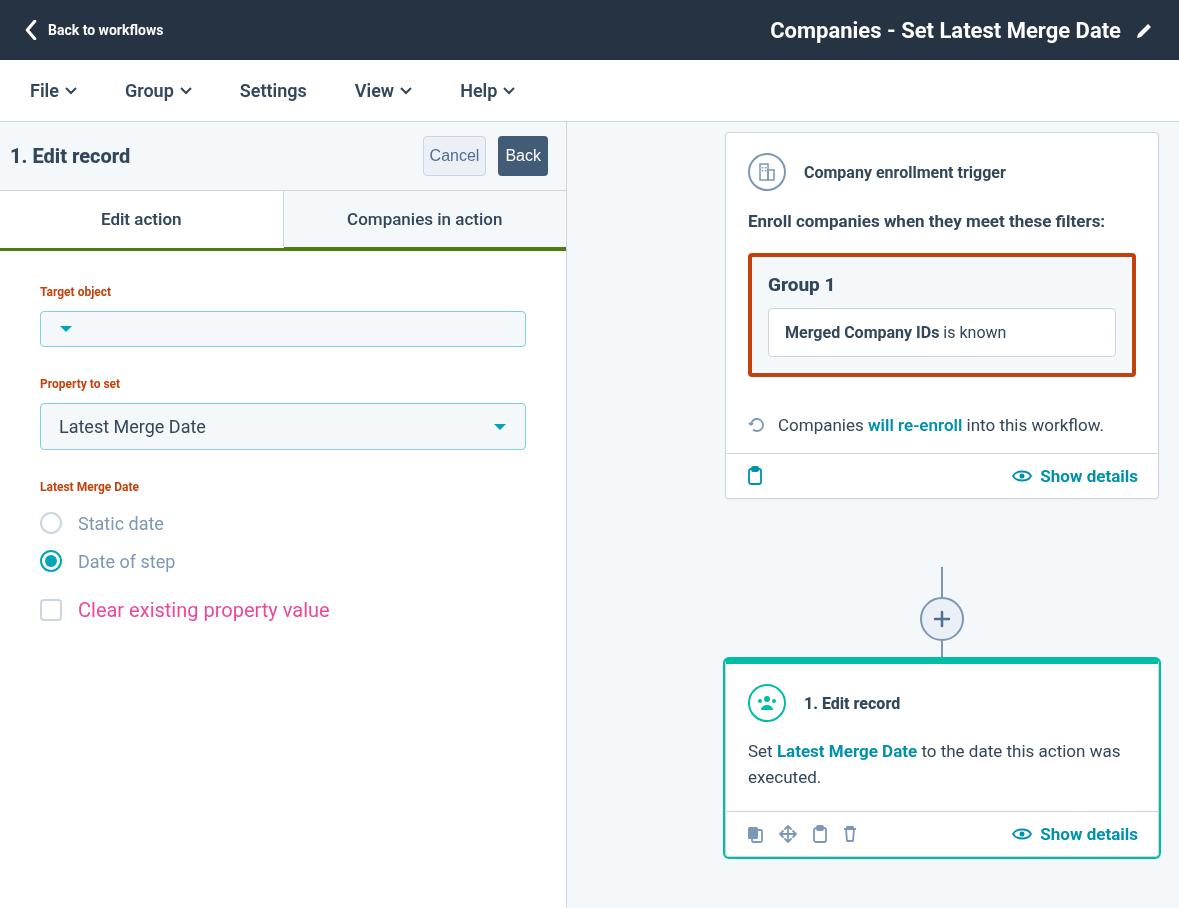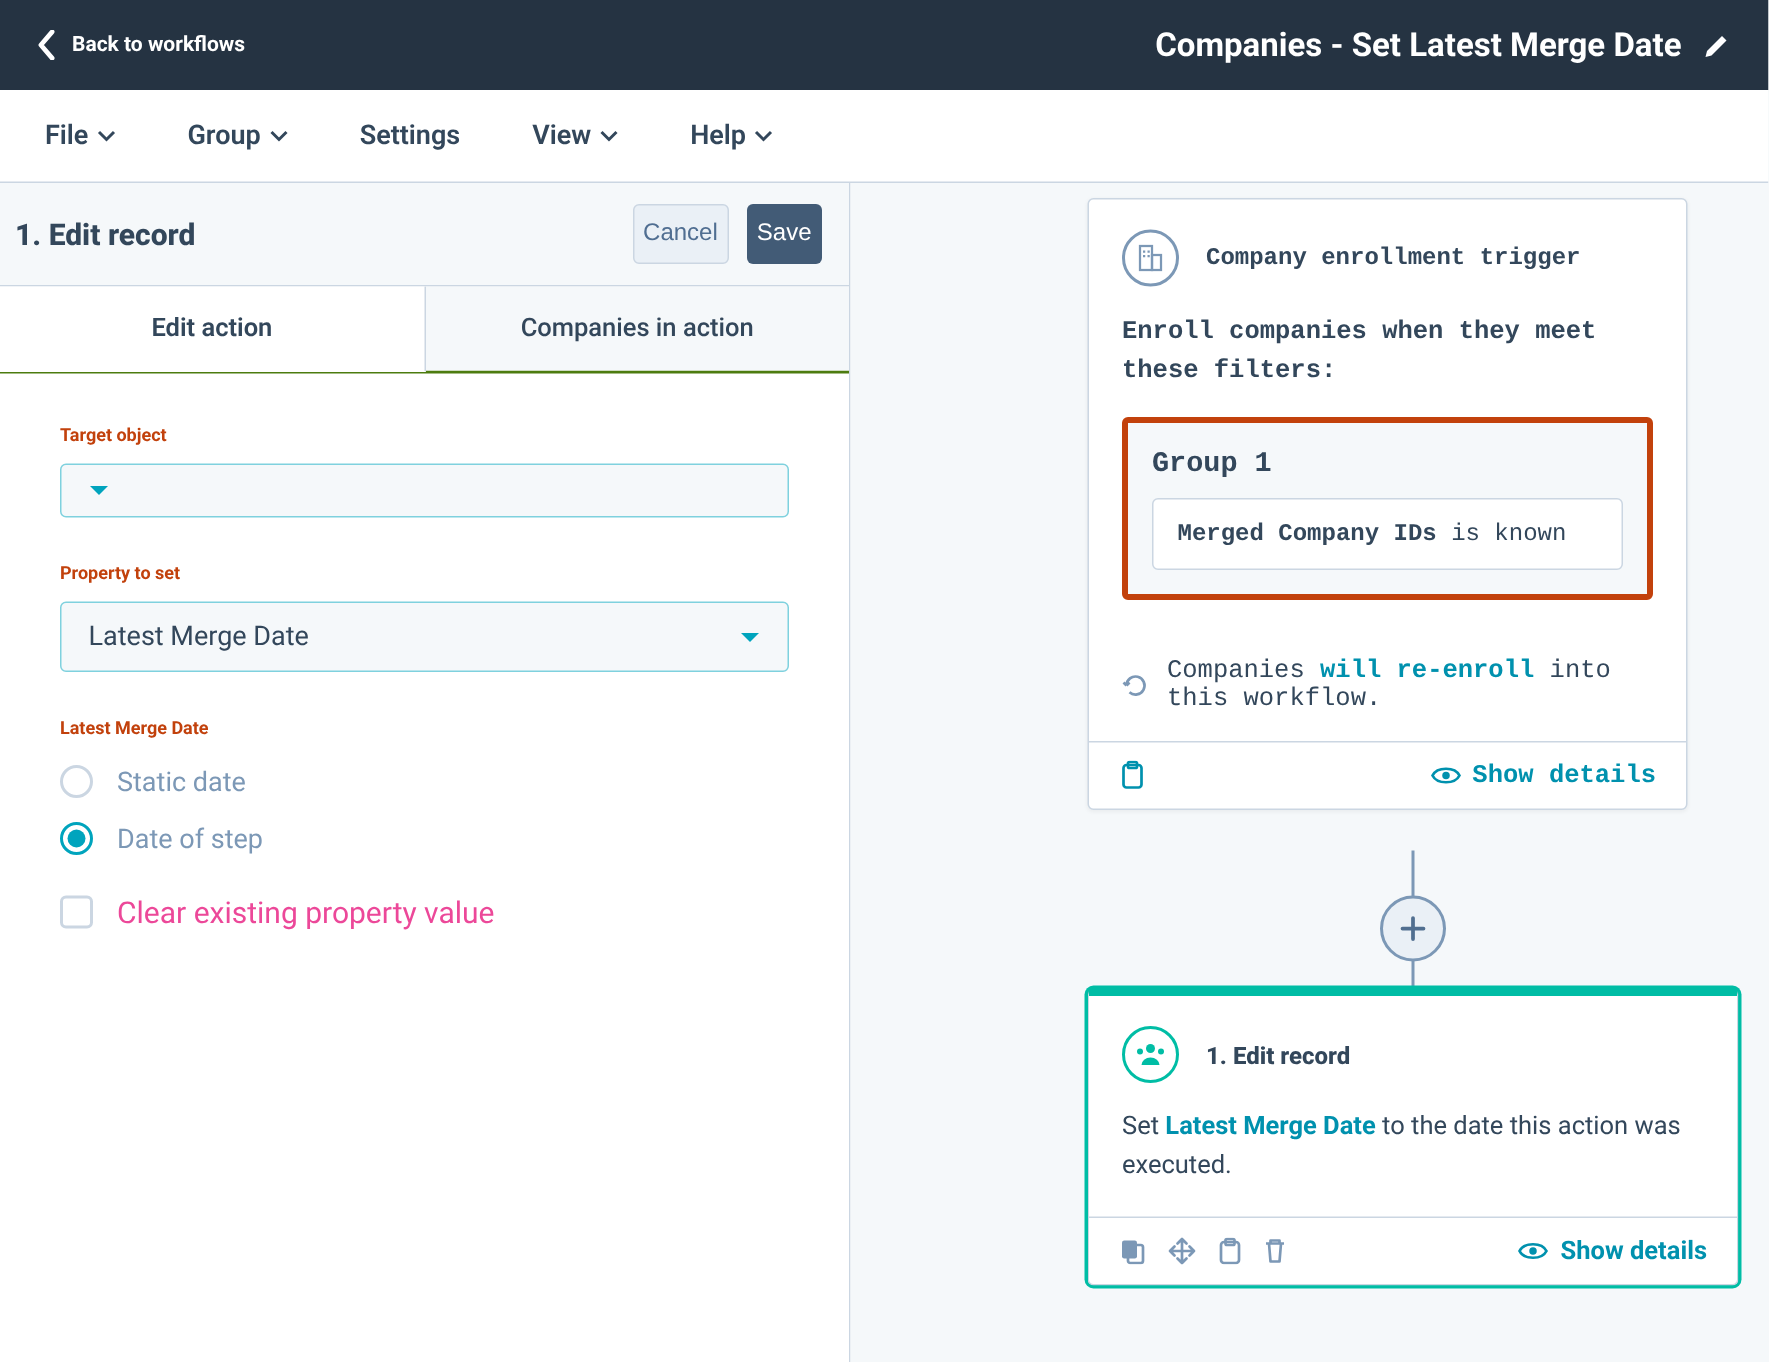--- a/index.html
+++ b/index.html
@@ -92,21 +92,21 @@
     background: #eaf0f6;
     border: 1px solid #cbd6e2;
     color: #506e91;
   }
   .btn-save {
     background: #425b76;
     color: #fff;
   }
   .tabs {
     display: flex;
-    border-bottom: 2px solid #4d7c0f;
+    border-bottom: 4px solid #4d7c0f;
   }
   .tab {
     flex: 1;
     text-align: center;
     padding: 18px 0;
     font-size: 17px;
     font-weight: 500;
     color: #33475b;
     cursor: pointer;
     background: #f5f8fa;
@@ -175,22 +175,21 @@
   .card {
     position: absolute;
     background: #fff;
     border: 1px solid #cbd6e2;
     border-radius: 4px;
     box-shadow: 0 1px 3px rgba(0,0,0,0.05);
   }
   .trigger-card {
     left: 158px;
     top: 10px;
-    width: 400px;
-    font-family: Liberation Mono, monospace;
+    width: 434px;
   }
   .card-body { padding: 20px 22px; }
   .trigger-title-row {
     display: flex;
     align-items: center;
     gap: 18px;
     margin-bottom: 18px;
   }
   .icon-circle {
     width: 38px; height: 38px;
@@ -338,21 +337,21 @@
   </div>
 </div>
 
 <div class="content">
 
   <div class="left-panel">
     <div class="panel-header">
       <div class="panel-title">1. Edit record</div>
       <div class="btn-group">
         <button class="btn btn-cancel">Cancel</button>
-        <button class="btn btn-save">Save</button>
+        <button class="btn btn-save">Back</button>
       </div>
     </div>
     <div class="tabs">
       <div class="tab active">Edit action</div>
       <div class="tab">Companies in action</div>
     </div>
     <div class="form-area">
       <div class="field-label">Target object</div>
       <div class="select-box">
         <span>

